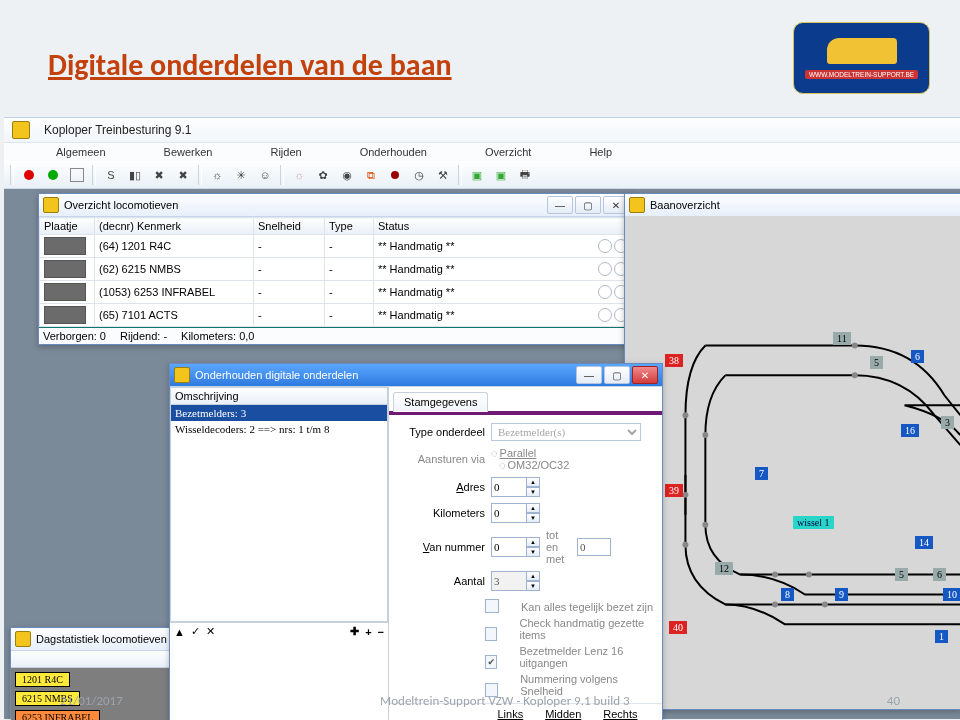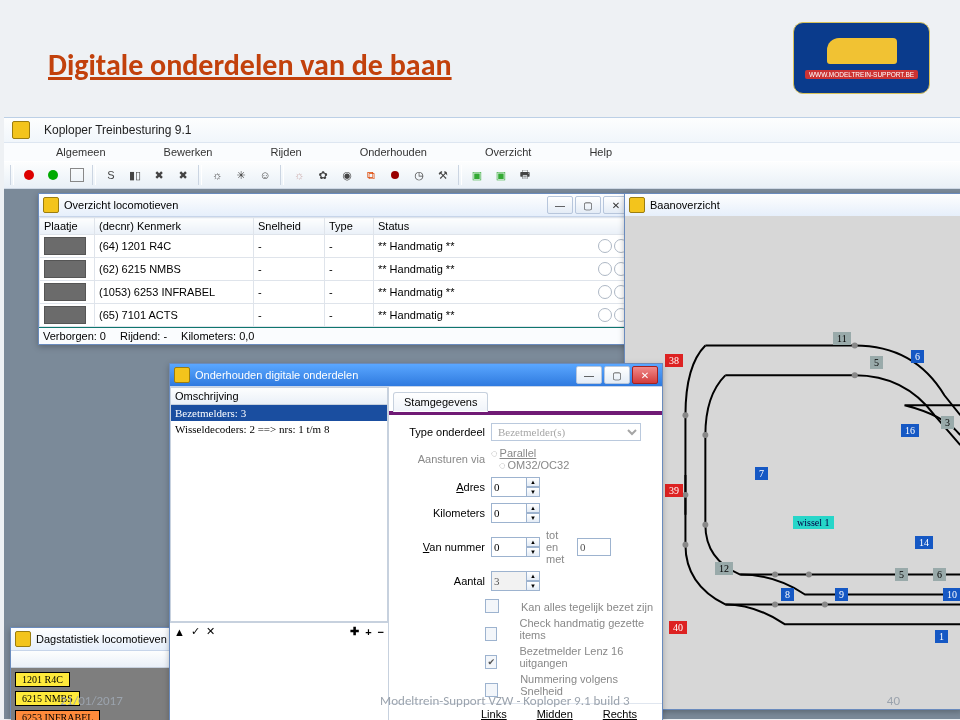--- a/index.html
+++ b/index.html
@@ -58,21 +58,21 @@
   .lbl { text-align:right; color:#000; }
   .dis-lbl { color:#888; }
   .in, select.in { height:18px; border:1px solid #9db3cf; padding:0 2px; font:11px Tahoma; background:#fff; box-sizing:border-box; }
   .spin { display:inline-flex; }
   .spin input { width:30px; height:18px; border:1px solid #9db3cf; border-right:none; text-align:left; padding:0 2px; font:11px Tahoma; }
   .spin .sb { width:14px; display:flex; flex-direction:column; }
   .spin .sb button { flex:1; border:1px solid #9db3cf; background:linear-gradient(#fff,#e4ecf6); font-size:6px; line-height:1; padding:0; }
   .chk { display:flex; align-items:flex-end; gap:22px; color:#888; }
   .chk .box { width:12px; height:12px; border:1px solid #9db3cf; background:#f3f6fa; display:flex; align-items:center; justify-content:center; font-size:9px; color:#555; }
   .groupbot { padding:4px 8px; border-top:1px solid #e0e6ef; }
-  .triple { display:flex; gap:30px; }
+  .triple { display:flex; gap:22px;justify-content:center; }
   .triple .col { display:flex; flex-direction:column; }
 
   
   .track-area { position:absolute; inset:22px 0 0 0; background:#d7d7d7; overflow:hidden; }
   .node { position:absolute; padding:1px 4px; font:10px Tahoma; color:#fff; }
   .node.blue { background:#1558c4; }
   .node.red { background:#d22; }
   .node.gray { background:#9aa; color:#000; }
   .node.wissel { background:#27d6c9; color:#004; }
 

